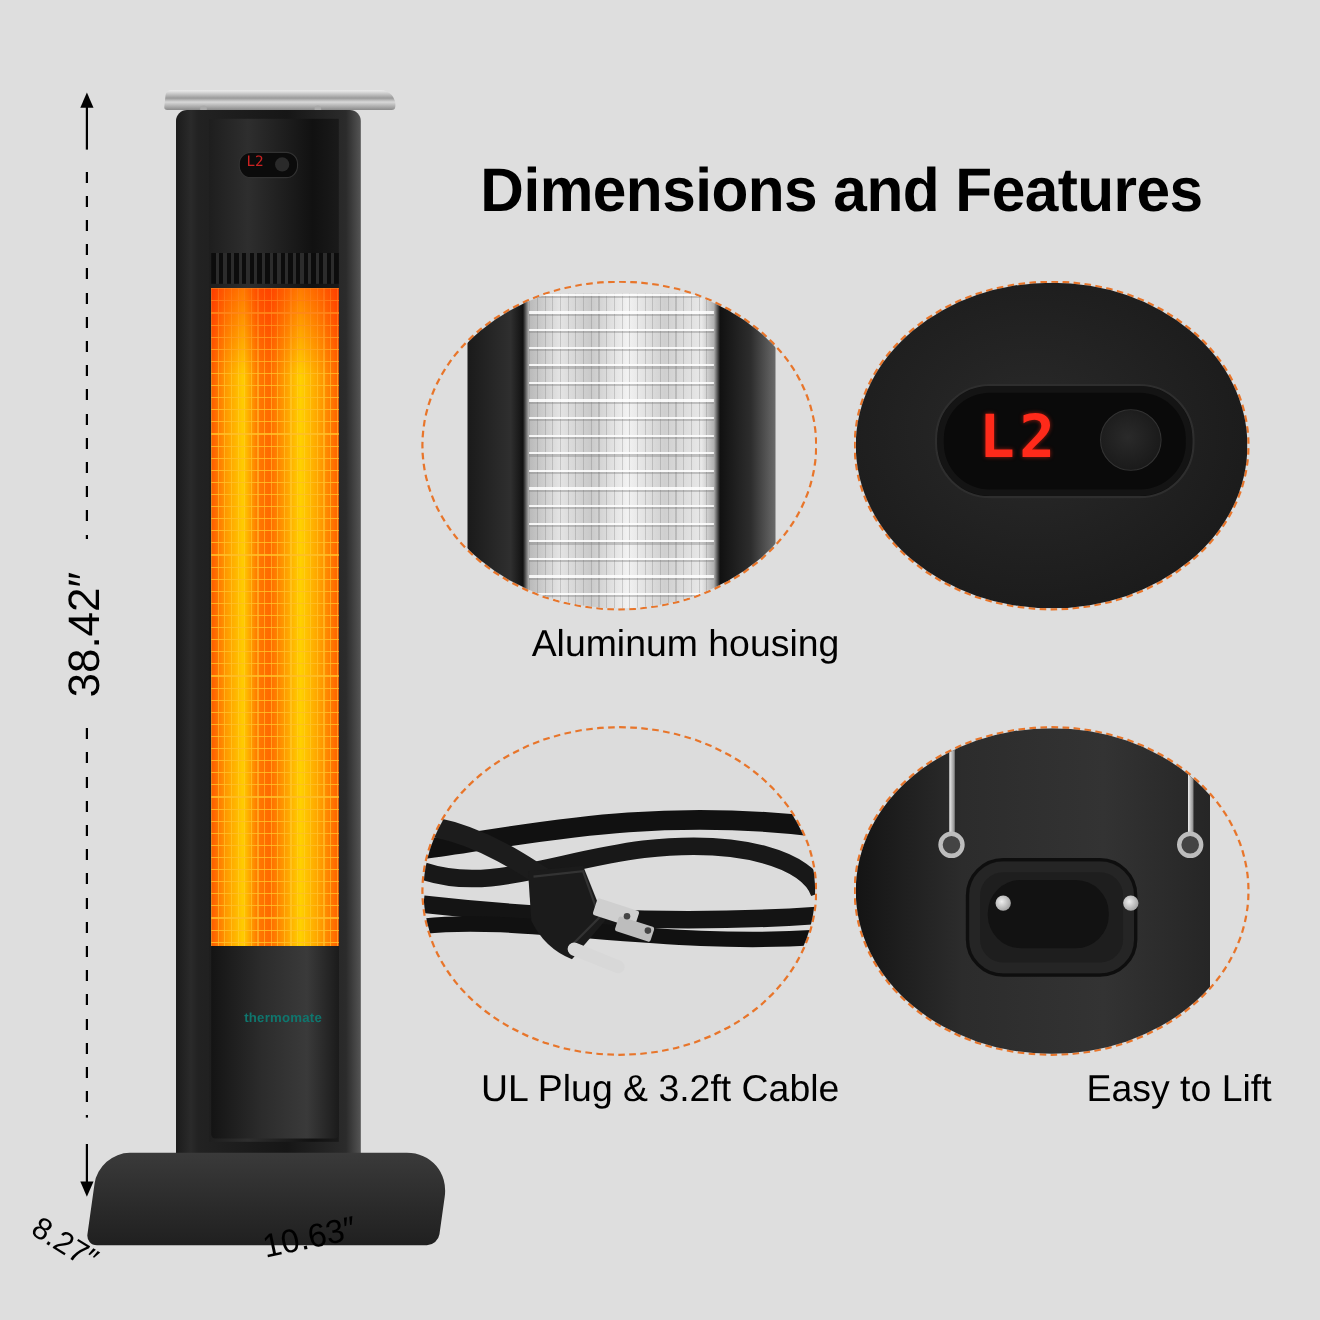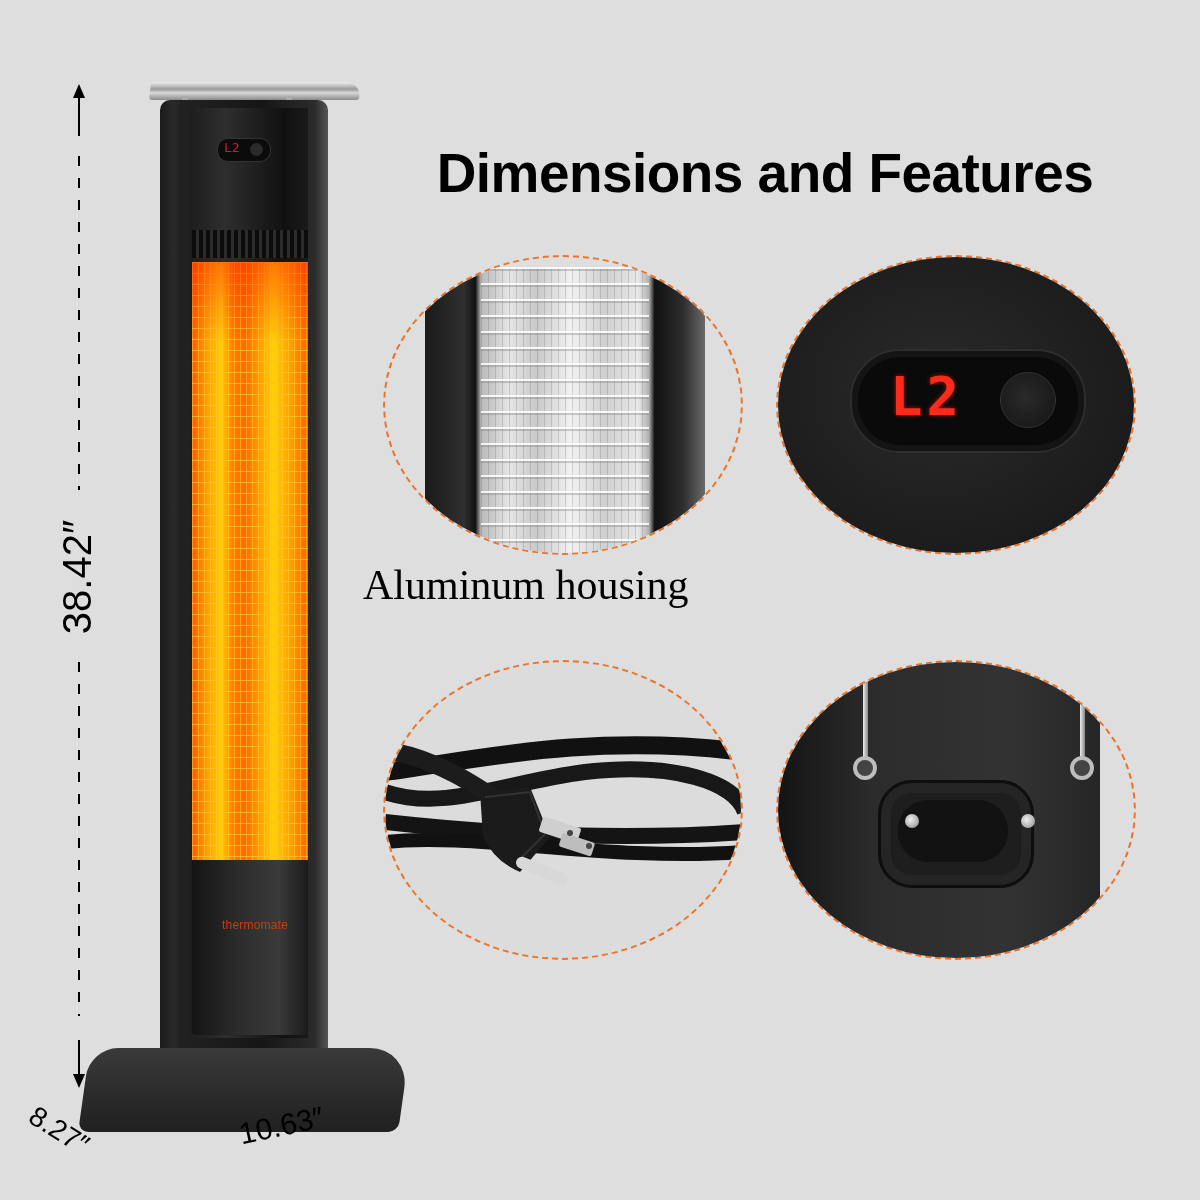--- a/index.html
+++ b/index.html
@@ -83,37 +83,37 @@
     }
     .glow-top {
       left:192px; top:262px; width:116px; height:80px;
       background:linear-gradient(to bottom,rgba(255,20,0,0.45),transparent);
     }
     .lower-panel {
       left:192px; top:860px; width:116px; height:175px;
       background:linear-gradient(to right,#141414,#2c2c2c 40%,#3a3a3a 75%,#1b1b1b);
       border-radius:0 0 4px 4px;
     }
-    .brand { left:222px; top:918px; font-size:12px; color:#c2410c; font-weight:normal; letter-spacing:0.2px; }
+    .brand { left:222px; top:918px; font-size:12px; color:#0f766e; font-weight:bold; letter-spacing:0.2px; }
     .base {
       left:84px; top:1048px; width:320px; height:84px;
       background:linear-gradient(to bottom,#3a3a3a,#2a2a2a 60%,#202020);
       border-radius:28px 40px 10px 10px;
       transform:skewX(-8deg);
     }
 
     
     .feature { width:360px; height:340px; }
     .circle {
       position:absolute; left:0; top:0; width:360px; height:300px; border-radius:50%;
       border:2px dashed #e8752a; box-sizing:border-box; overflow:hidden;
     }
     .feature-label {
-      position:absolute; left:-20px; top:310px; width:400px; text-align:left;
-      font-size:42px; line-height:40px;font-family:Liberation Serif, serif;
+      position:absolute; left:-20px; top:310px; width:400px; text-align:right;
+      font-size:34px; line-height:40px;
     }
 
     
     .alu-bg {
       position:absolute; left:40px; top:10px; width:280px; height:300px;
       background:linear-gradient(to right,#1a1a1a 0%,#2f2f2f 14%,#111 18%,
         #b9b9b9 20%,#e4e4e4 30%,#c9c9c9 40%,#f2f2f2 52%,#cfcfcf 64%,#e8e8e8 76%,#b0b0b0 80%,
         #111 82%,#2d2d2d 92%,#6a6a6a 100%);
     }
     .alu-grid {
@@ -227,27 +227,29 @@
         <path d="M95 130 L145 125 L165 175 L135 210 Q110 200 98 175 Z" fill="#1b1b1b"></path>
         <path d="M100 135 L145 130 L160 172 L132 200" fill="none" stroke="#333" stroke-width="2"></path>
         <rect x="155" y="160" width="40" height="16" rx="2" fill="#cfcfcf" transform="rotate(18 175 168)"></rect>
         <rect x="175" y="175" width="34" height="14" rx="2" fill="#bdbdbd" transform="rotate(18 190 182)"></rect>
         <rect x="130" y="200" width="55" height="12" rx="6" fill="#d8d8d8" transform="rotate(22 150 206)"></rect>
         <circle cx="185" cy="171" r="3" fill="#444"></circle>
         <circle cx="204" cy="184" r="3" fill="#444"></circle>
       </g>
     </svg>
   </div>
+  <div class="feature-label">UL Plug &amp; 3.2ft Cable</div>
 </div>
 
 <div class="abs feature" style="left:776px; top:660px;">
   <div class="circle" style="background:#dedede;">
     <div class="lift-bg"></div>
     <div class="hook-rod" style="left:85px; top:0; height:100px;"></div>
     <div class="hook" style="left:75px; top:94px;"></div>
     <div class="hook-rod" style="left:302px; top:40px; height:58px;"></div>
     <div class="hook" style="left:292px; top:94px;"></div>
     <div class="lift-handle"></div>
     <div class="lift-slot"></div>
     <div class="screw" style="left:127px; top:152px;"></div>
     <div class="screw" style="left:243px; top:152px;"></div>
   </div>
+  <div class="feature-label">Easy to Lift</div>
 </div>
 
 </body></html>

